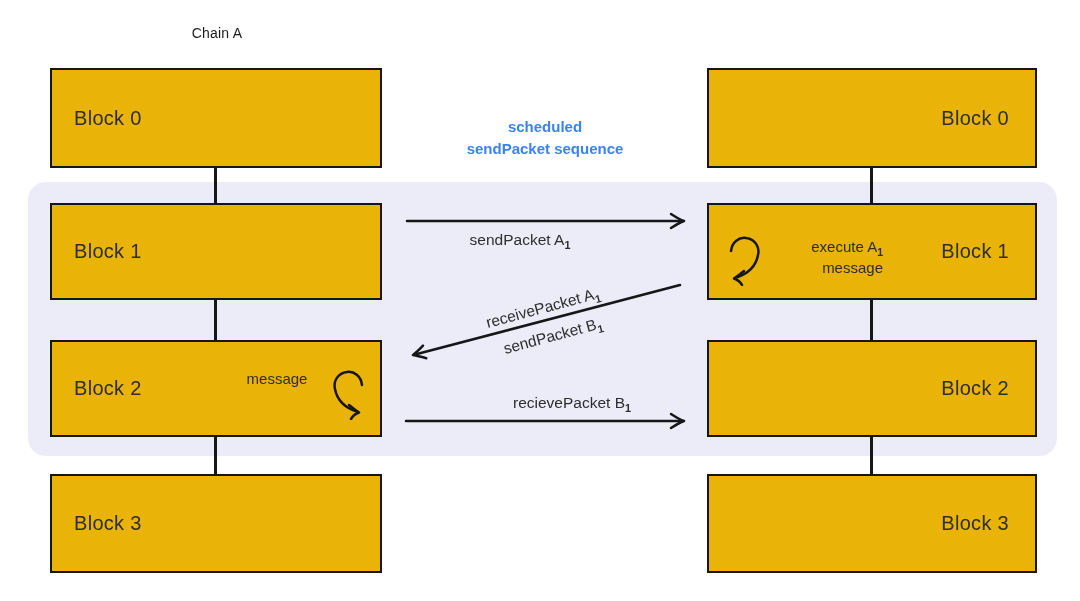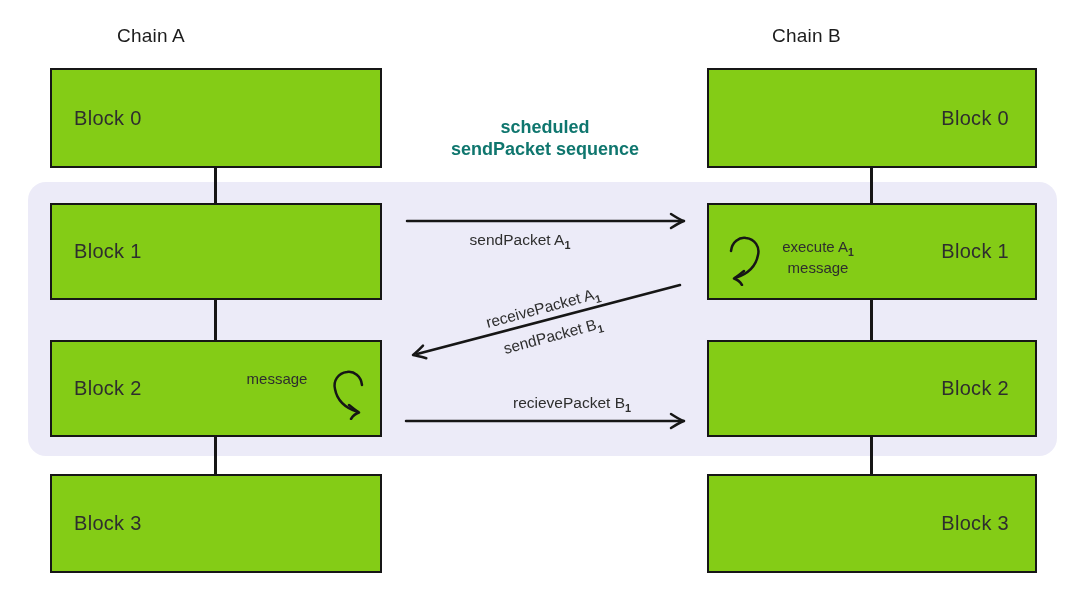--- a/index.html
+++ b/index.html
@@ -15,37 +15,37 @@
     font-family:"Liberation Sans","DejaVu Sans",sans-serif;
     color:var(--text);
     overflow:hidden;
   }
   .band{
     position:absolute;left:28px;top:182px;width:1029px;height:274px;
     background:var(--band);border-radius:18px;
   }
   .chain-title{
     position:absolute;top:25px;width:200px;
-    text-align:left;font-size:19px;font-weight:500;color:#1c1c1c;
+    text-align:center;font-size:14px;font-weight:500;color:#1c1c1c;
     letter-spacing:.2px;
   }
   .block{
     position:absolute;box-sizing:border-box;
-    background:#84cc16;border:2.5px solid var(--stroke);
+    background:#eab308;border:2.5px solid var(--stroke);
     display:flex;align-items:center;
     font-size:20px;color:var(--text);
   }
   .block .blabel{letter-spacing:.3px;}
   .pad-l .blabel{padding-left:22px;}
   .right{justify-content:flex-end;}
   .right .blabel{padding-right:26px;}
   .connector{position:absolute;width:3px;background:var(--stroke);}
   .seq-header{
     position:absolute;left:435px;top:116px;width:220px;
-    text-align:center;font-weight:bold;font-size:18px;line-height:22px;color:#0f766e;
+    text-align:center;font-weight:bold;font-size:15px;line-height:22px;color:#3b82f6;
   }
   .msg-label{
     position:absolute;text-align:center;font-size:15.5px;color:var(--text);
     white-space:nowrap;
   }
   .tilt{transform:rotate(-15deg);transform-origin:center center;}
   .exec-label{
     position:absolute;text-align:center;font-size:15px;line-height:21px;color:var(--text);
   }
   sub{
@@ -57,21 +57,20 @@
   .stroke{fill:none;stroke:var(--stroke);stroke-width:2.5;stroke-linecap:round;stroke-linejoin:round;}
 </style>
 </head>
 <body>
 
 <div class="canvas">
 
   <div class="band"></div>
 
   <div class="chain-title" style="left:117px;">Chain A</div>
-  <div class="chain-title" style="left:772px;">Chain B</div>
 
   <div class="seq-header">
     <div>scheduled</div>
     <div>sendPacket sequence</div>
   </div>
 
   <div class="connector" style="left:214px;top:168px;height:35px;"></div>
   <div class="connector" style="left:214px;top:300px;height:40px;"></div>
   <div class="connector" style="left:214px;top:437px;height:37px;"></div>
 
@@ -100,21 +99,21 @@
   </div>
 
   <div class="block right" style="left:707px;top:68px;width:330px;height:100px;">
     <span class="blabel">Block 0</span>
   </div>
   <div class="block right" style="left:707px;top:203px;width:330px;height:97px;">
     <svg class="loop-icon" style="left:16px;top:29px;" width="36" height="52" viewBox="0 0 36 52">
       <path class="stroke" d="M 6 17 C 7 8, 14 3, 21 4 C 30 5, 35 13, 33 21 C 31 32, 23 40, 10 44"></path>
       <path class="stroke" d="M 19 37 Q 13 42 9 44.5 Q 14 46 17 51"></path>
     </svg>
-    <div class="exec-label" style="left:44px;top:31px;width:130px;">
+    <div class="exec-label" style="left:44px;top:31px;width:130px;text-align:right;">
       <div><span>execute A</span><sub>1</sub></div>
       <div>message</div>
     </div>
     <span class="blabel">Block 1</span>
   </div>
   <div class="block right" style="left:707px;top:340px;width:330px;height:97px;">
     <span class="blabel">Block 2</span>
   </div>
   <div class="block right" style="left:707px;top:474px;width:330px;height:99px;">
     <span class="blabel">Block 3</span>

